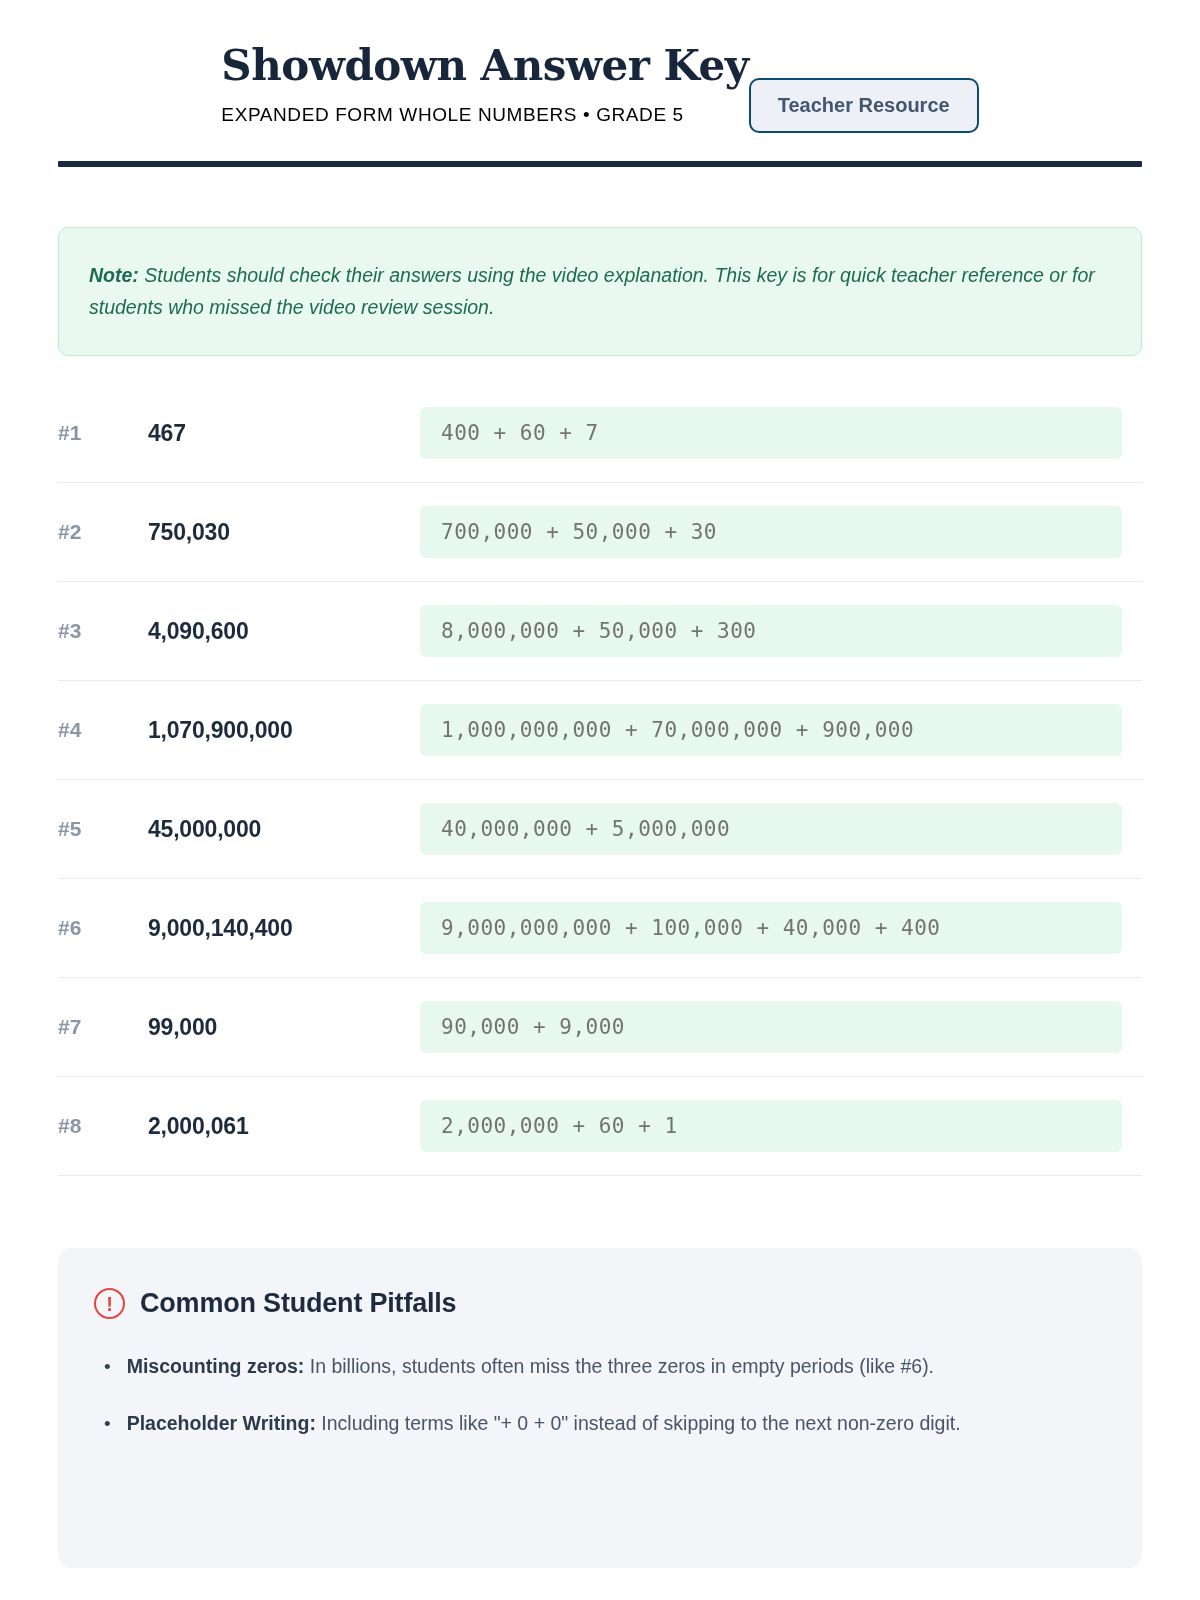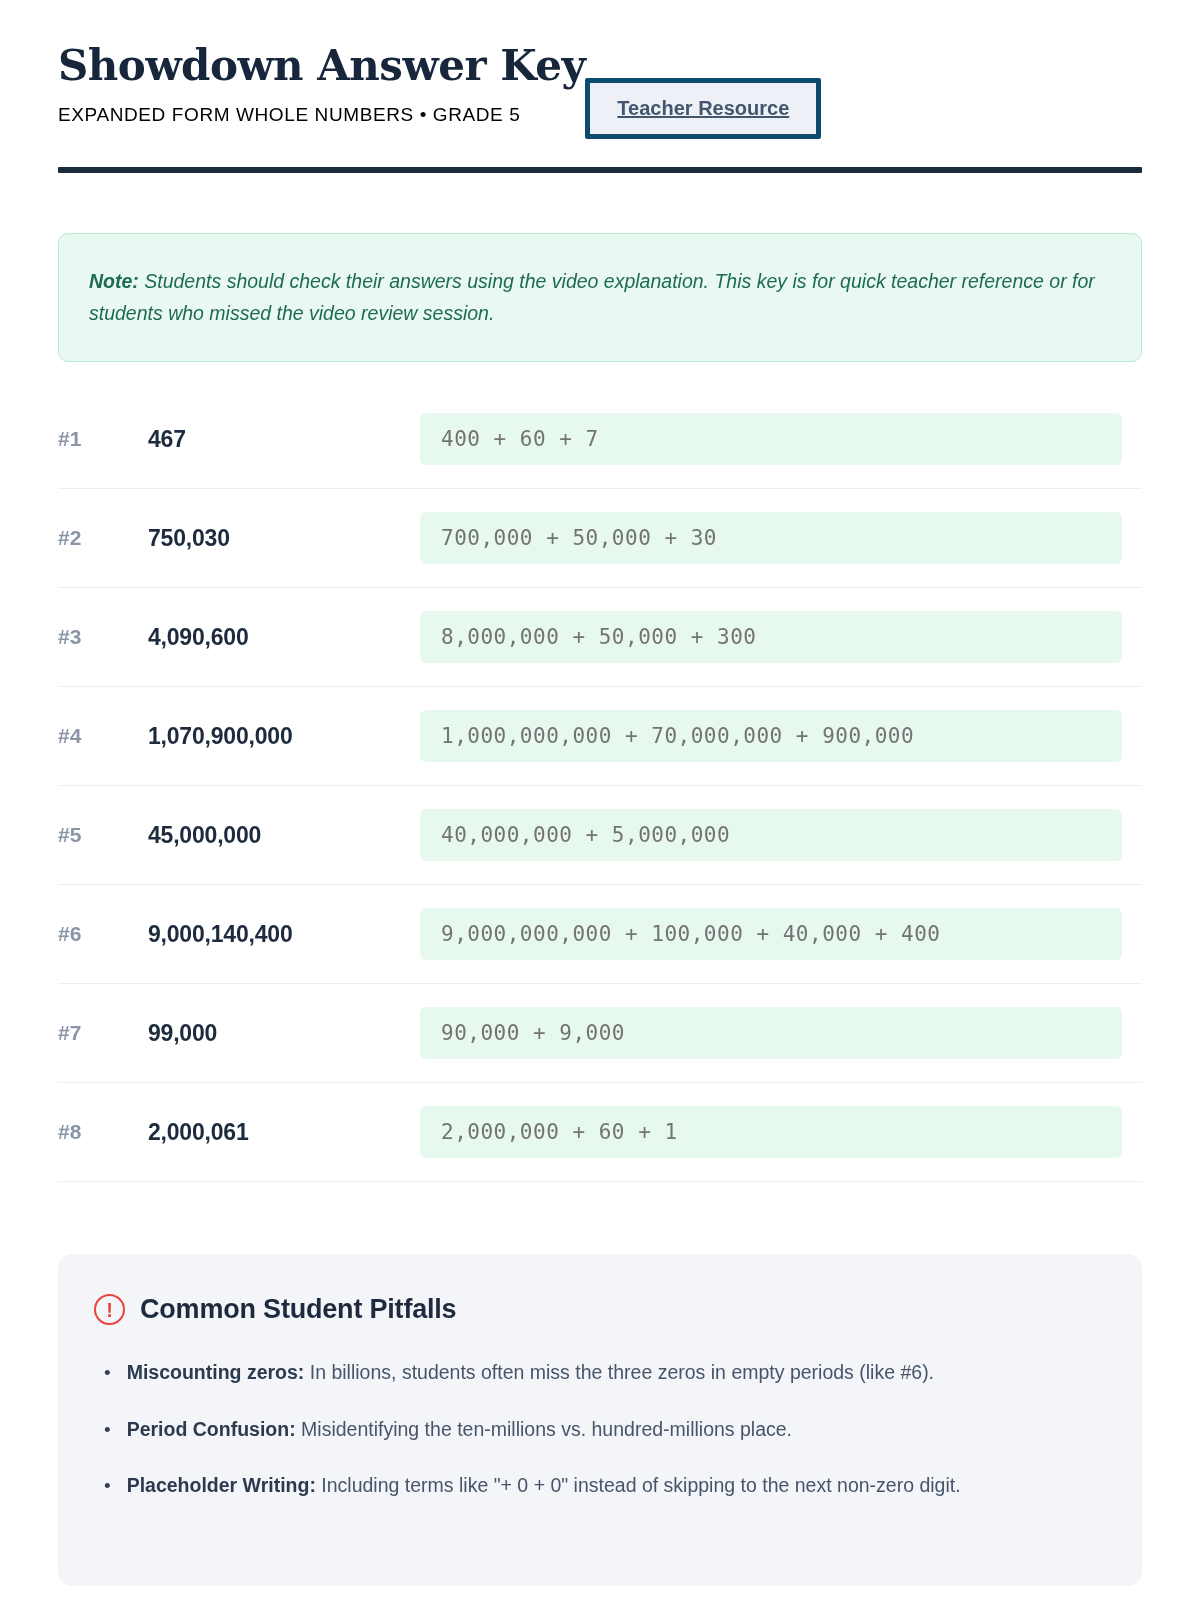--- a/index.html
+++ b/index.html
@@ -5,36 +5,35 @@
   * { margin: 0; padding: 0; box-sizing: border-box; }
   html, body { background: #ffffff; }
   body {
     width: 1200px; height: 1600px; overflow: hidden;
     font-family: "Liberation Sans", sans-serif;
     color: #1e2b3e;
   }
   .page { padding: 42px 58px 0 58px; }
 
   
-  .header { display: flex; justify-content: flex-start; align-items: flex-start; }
+  .header { display: flex; justify-content: center; align-items: flex-start; }
   .page-title {
     font-family: "DejaVu Serif", serif;
     font-weight: 700; font-size: 42px; line-height: 1.15;
     color: #17263b; letter-spacing: -0.5px;
   }
   .page-subtitle {
     margin-top: 14px; font-size: 19px; font-weight: 500;
     color: #000000; letter-spacing: 0.6px;
   }
   .badge {
     margin-top: 36px;
-    background: #edf1f7; border: 5px solid #0c4a6e; border-radius: 2px;
+    background: #edf1f7; border: 2px solid #0c4a6e; border-radius: 10px;
     padding: 14px 27px; font-size: 20px; font-weight: 700; color: #44566e;
     white-space: nowrap;
-    text-decoration: underline;
   }
   .top-rule { height: 6px; background: #1b2a3c; margin-top: 28px; border-radius: 1px; }
 
   
   .note-box {
     margin-top: 60px;
     background: #e9f9f1; border: 1px solid #b9ecd2; border-radius: 10px;
     padding: 32px 30px; font-style: italic; font-size: 19.5px; line-height: 1.62;
     color: #1d6b52;
   }
@@ -159,18 +158,17 @@
 
   </div>
 
   <div class="pitfalls">
     <div class="pitfalls-header">
       <span class="alert-icon">!</span>
       <span class="pitfalls-title">Common Student Pitfalls</span>
     </div>
     <ul class="pitfalls-list">
       <li class="pitfall-item"><span class="bullet">•</span><b>Miscounting zeros:</b><span> In billions, students often miss the three zeros in empty periods (like #6).</span></li>
-      <li class="pitfall-item"><span class="bullet">•</span><b>Period Confusion:</b><span> Misidentifying the ten-millions vs. hundred-millions place.</span></li>
       <li class="pitfall-item"><span class="bullet">•</span><b>Placeholder Writing:</b><span> Including terms like "+ 0 + 0" instead of skipping to the next non-zero digit.</span></li>
     </ul>
   </div>
 
 </div>
 
 </body></html>

